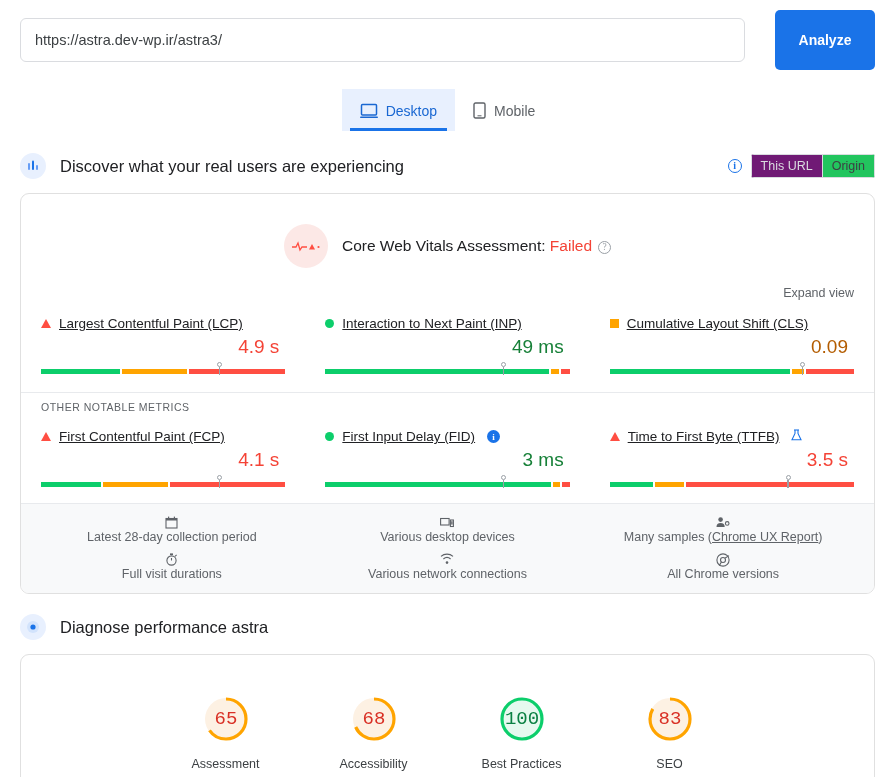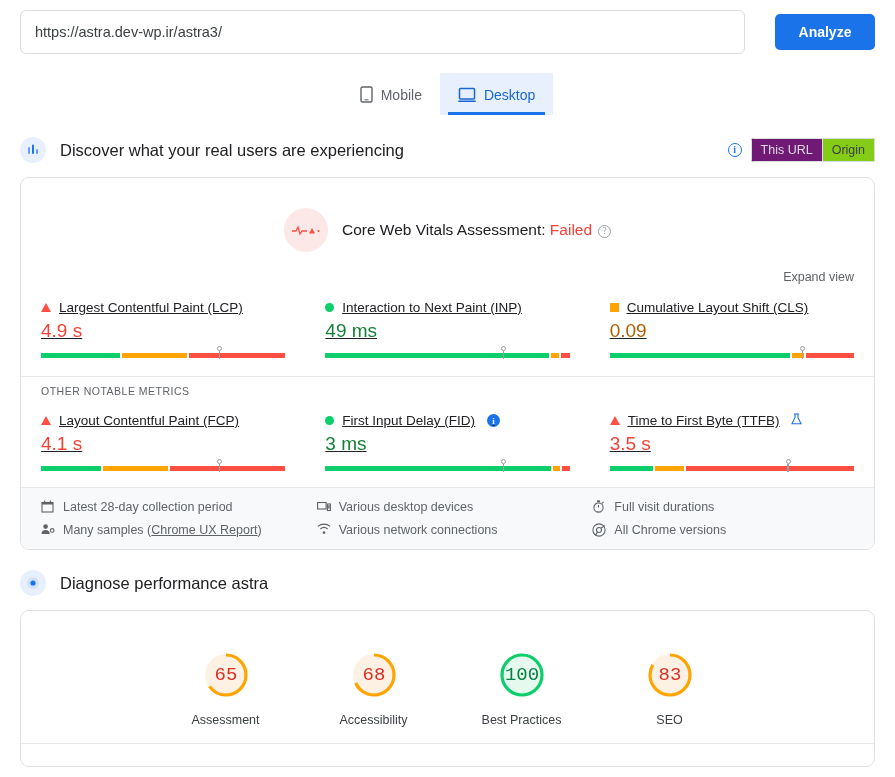--- a/index.html
+++ b/index.html
@@ -21,21 +21,21 @@
   .url-input {
     flex: 1; height: 44px;
     border: 1px solid #dadce0; border-radius: 6px;
     background: #fff;
     font-family: "Liberation Sans", sans-serif;
     font-size: 14.5px; color: #3c4043;
     padding: 0 14px;
     outline: none;
   }
   .analyze-btn {
-    width: 100px; height: 36px;
+    width: 100px; height: 60px;
     background: #1a73e8; color: #fff;
     border: none; border-radius: 5px;
     font-family: "Liberation Sans", sans-serif;
     font-size: 14px; font-weight: bold;
     cursor: pointer;
   }
 
   
   .tabs {
     display: flex; justify-content: center;
@@ -80,21 +80,21 @@
     cursor: pointer;
   }
   .seg-group { display: flex; border-radius: 3px; overflow: hidden; }
   .seg {
     font-size: 12.5px; padding: 4px 9px;
     border: 1px solid #dadce0;
     background: #701a75; color: #dadce0;
     cursor: default;
   }
   .seg + .seg { border-left: none; }
-  .seg.on { background: #84cc16; color: #3c4043; cursor: pointer; }
+  .seg.on { background: #22c55e; color: #3c4043; cursor: pointer; }
 
   
   .card {
     margin: 14px 20px 0 20px;
     border: 1px solid #e0e0e0; border-radius: 9px;
     background: #fff;
     overflow: hidden;
   }
 
   .cwv-head {
@@ -120,33 +120,32 @@
   .expand {
     text-align: right; padding: 12px 20px 0 20px;
     font-size: 12.5px; color: #5f6368; cursor: pointer;
   }
 
   
   .metrics {
     display: grid; grid-template-columns: 1fr 1fr 1fr;
     padding: 16px 20px 14px 20px;
     column-gap: 40px;
-    text-decoration: underline;
   }
   .metric { }
   .m-title {
     display: flex; align-items: center; gap: 8px;
     font-size: 13.5px;
     margin-bottom: 4px;
   }
   .m-title .label {
     text-decoration: underline; cursor: pointer;
   }
   .m-value {
-    text-align: left; font-size: 19px;
+    text-align: right; font-size: 19px;
     margin: 5px 0 4px 0; padding-right: 6px;
   } .good-t  { color: #178038; } .avg-t   { color: #b35c00; } .poor-t  { color: #f44336; }
 
   .bar-wrap { position: relative; height: 14px; margin-top: 2px; }
   .bar {
     position: absolute; left: 0; right: 0; top: 7px;
     height: 5px; display: flex; gap: 2px;
   }
   .seg-g { background: #0cce6b; }
   .seg-o { background: #ffa400; }
@@ -180,23 +179,24 @@
   }
 
   
   .meta {
     background: #f8f9fa; border-top: 1px solid #e8eaed;
     display: grid; grid-template-columns: 1fr 1fr 1fr;
     padding: 12px 20px 12px 6px;
     row-gap: 9px;
   }
   .meta-item {
-    display: flex; align-items: center; gap: 8px;
+    display: flex; align-items: center; 
     font-size: 12.5px; color: #5f6368;
     padding-left: 14px;
+    flex-direction: column;
   }
   .meta-item a { color: #5f6368; text-decoration: underline; cursor: pointer; }
   .meta-ico { width: 14px; height: 14px; flex: 0 0 14px; color: #5f6368; }
 
   
   .gauges {
     display: flex; justify-content: center; gap: 68px;
     padding: 36px 0 16px 0;
   }
   .gauge { text-align: center; width: 80px; }
@@ -210,37 +210,37 @@
 </style>
 </head>
 <body>
 
 <div class="url-row">
   <input class="url-input" id="url-input" placeholder="Enter a web page URL" value="https://astra.dev-wp.ir/astra3/" style="">
   <button class="analyze-btn">Analyze</button>
 </div>
 
 <div class="tabs">
+  <div class="tab active">
+    <span>
+      <svg width="18" height="16" viewBox="0 0 18 16">
+          <rect x="1.5" y="1.5" width="15" height="10.5" rx="1" fill="none" stroke="#1967d2" stroke-width="1.5"></rect>
+          <rect x="0" y="13.4" width="18" height="1.6" rx="0.8" fill="#1967d2"></rect>
+        </svg>
+    </span>
+    <span>Desktop</span>
+  </div>
   <div class="tab">
     <span>
       <svg width="13" height="17" viewBox="0 0 13 17">
           <rect x="1" y="1" width="11" height="15" rx="1.5" fill="none" stroke="#5f6368" stroke-width="1.4"></rect>
           <rect x="4.5" y="13.3" width="4" height="1" fill="#5f6368"></rect>
         </svg>
     </span>
     <span>Mobile</span>
-  </div>
-  <div class="tab active">
-    <span>
-      <svg width="18" height="16" viewBox="0 0 18 16">
-          <rect x="1.5" y="1.5" width="15" height="10.5" rx="1" fill="none" stroke="#1967d2" stroke-width="1.5"></rect>
-          <rect x="0" y="13.4" width="18" height="1.6" rx="0.8" fill="#1967d2"></rect>
-        </svg>
-    </span>
-    <span>Desktop</span>
   </div>
 </div>
 
 <div class="section-head">
   <span class="sec-badge">
     <svg width="14" height="14" viewBox="0 0 14 14">
       <rect x="2" y="4" width="2" height="7" rx="1" fill="#669df6"></rect>
       <rect x="6" y="1.5" width="2" height="9.5" rx="1" fill="#1a73e8"></rect>
       <rect x="10" y="6" width="2" height="5" rx="1" fill="#669df6"></rect>
     </svg>
@@ -330,21 +330,21 @@
         </div>
       </div>
     </div>
 
   <div class="onm-label">OTHER NOTABLE METRICS</div>
 
   <div class="metrics" id="other-metrics">
       <div class="metric">
         <div class="m-title">
           <span class="tri"></span>
-          <span class="label">Layout Contentful Paint (FCP)</span>
+          <span class="label">First Contentful Paint (FCP)</span>
         </div>
         <div class="m-value poor-t">4.1 s</div>
         <div class="bar-wrap">
           <div class="bar">
             <div class="seg-g" style="width:25%"></div>
             <div class="seg-o" style="width:27%"></div>
             <div class="seg-r" style="width:48%"></div>
           </div>
           <div class="marker" style="left:73%">
             <div class="dot"></div>
@@ -407,35 +407,35 @@
       </div>
       <div class="meta-item">
         <span class="meta-ico"><svg width="14" height="13" viewBox="0 0 14 13">
             <rect x="0.6" y="2.5" width="8.5" height="6.5" fill="none" stroke="#5f6368" stroke-width="1.1"></rect>
             <rect x="10.4" y="4" width="3" height="6.5" fill="none" stroke="#5f6368" stroke-width="1.1"></rect>
             <rect x="11.2" y="5.2" width="1.4" height="3.4" fill="#5f6368"></rect>
           </svg></span>
         <span><span>Various desktop devices</span></span>
       </div>
       <div class="meta-item">
+        <span class="meta-ico"><svg width="14" height="13" viewBox="0 0 14 13">
+            <circle cx="4.6" cy="3.6" r="2.3" fill="#5f6368"></circle>
+            <path d="M0.5 11 a4.1 4.1 0 0 1 8.2 0 z" fill="#5f6368"></path>
+            <circle cx="11.2" cy="7.4" r="1.8" fill="none" stroke="#5f6368" stroke-width="1.1"></circle>
+          </svg></span>
+        <span><span>Many samples (</span><a>Chrome UX Report</a><span>)</span></span>
+      </div>
+      <div class="meta-item">
         <span class="meta-ico"><svg width="13" height="13" viewBox="0 0 13 13">
             <circle cx="6.5" cy="7.5" r="4.6" fill="none" stroke="#5f6368" stroke-width="1.1"></circle>
             <path d="M6.5 5 v2.6" stroke="#5f6368" stroke-width="1.1"></path>
             <rect x="5" y="0.4" width="3" height="1.6" fill="#5f6368"></rect>
             <path d="M10 3.4 l1.6-1.6" stroke="#5f6368" stroke-width="1.1"></path>
           </svg></span>
         <span><span>Full visit durations</span></span>
-      </div>
-      <div class="meta-item">
-        <span class="meta-ico"><svg width="14" height="13" viewBox="0 0 14 13">
-            <circle cx="4.6" cy="3.6" r="2.3" fill="#5f6368"></circle>
-            <path d="M0.5 11 a4.1 4.1 0 0 1 8.2 0 z" fill="#5f6368"></path>
-            <circle cx="11.2" cy="7.4" r="1.8" fill="none" stroke="#5f6368" stroke-width="1.1"></circle>
-          </svg></span>
-        <span><span>Many samples (</span><a>Chrome UX Report</a><span>)</span></span>
       </div>
       <div class="meta-item">
         <span class="meta-ico"><svg width="14" height="12" viewBox="0 0 14 12">
             <path d="M1 3.4 A9 9 0 0 1 13 3.4" fill="none" stroke="#5f6368" stroke-width="1.2"></path>
             <path d="M3.4 6 A5.5 5.5 0 0 1 10.6 6" fill="none" stroke="#5f6368" stroke-width="1.2"></path>
             <circle cx="7" cy="9.6" r="1.3" fill="#5f6368"></circle>
           </svg></span>
         <span><span>Various network connections</span></span>
       </div>
       <div class="meta-item">

